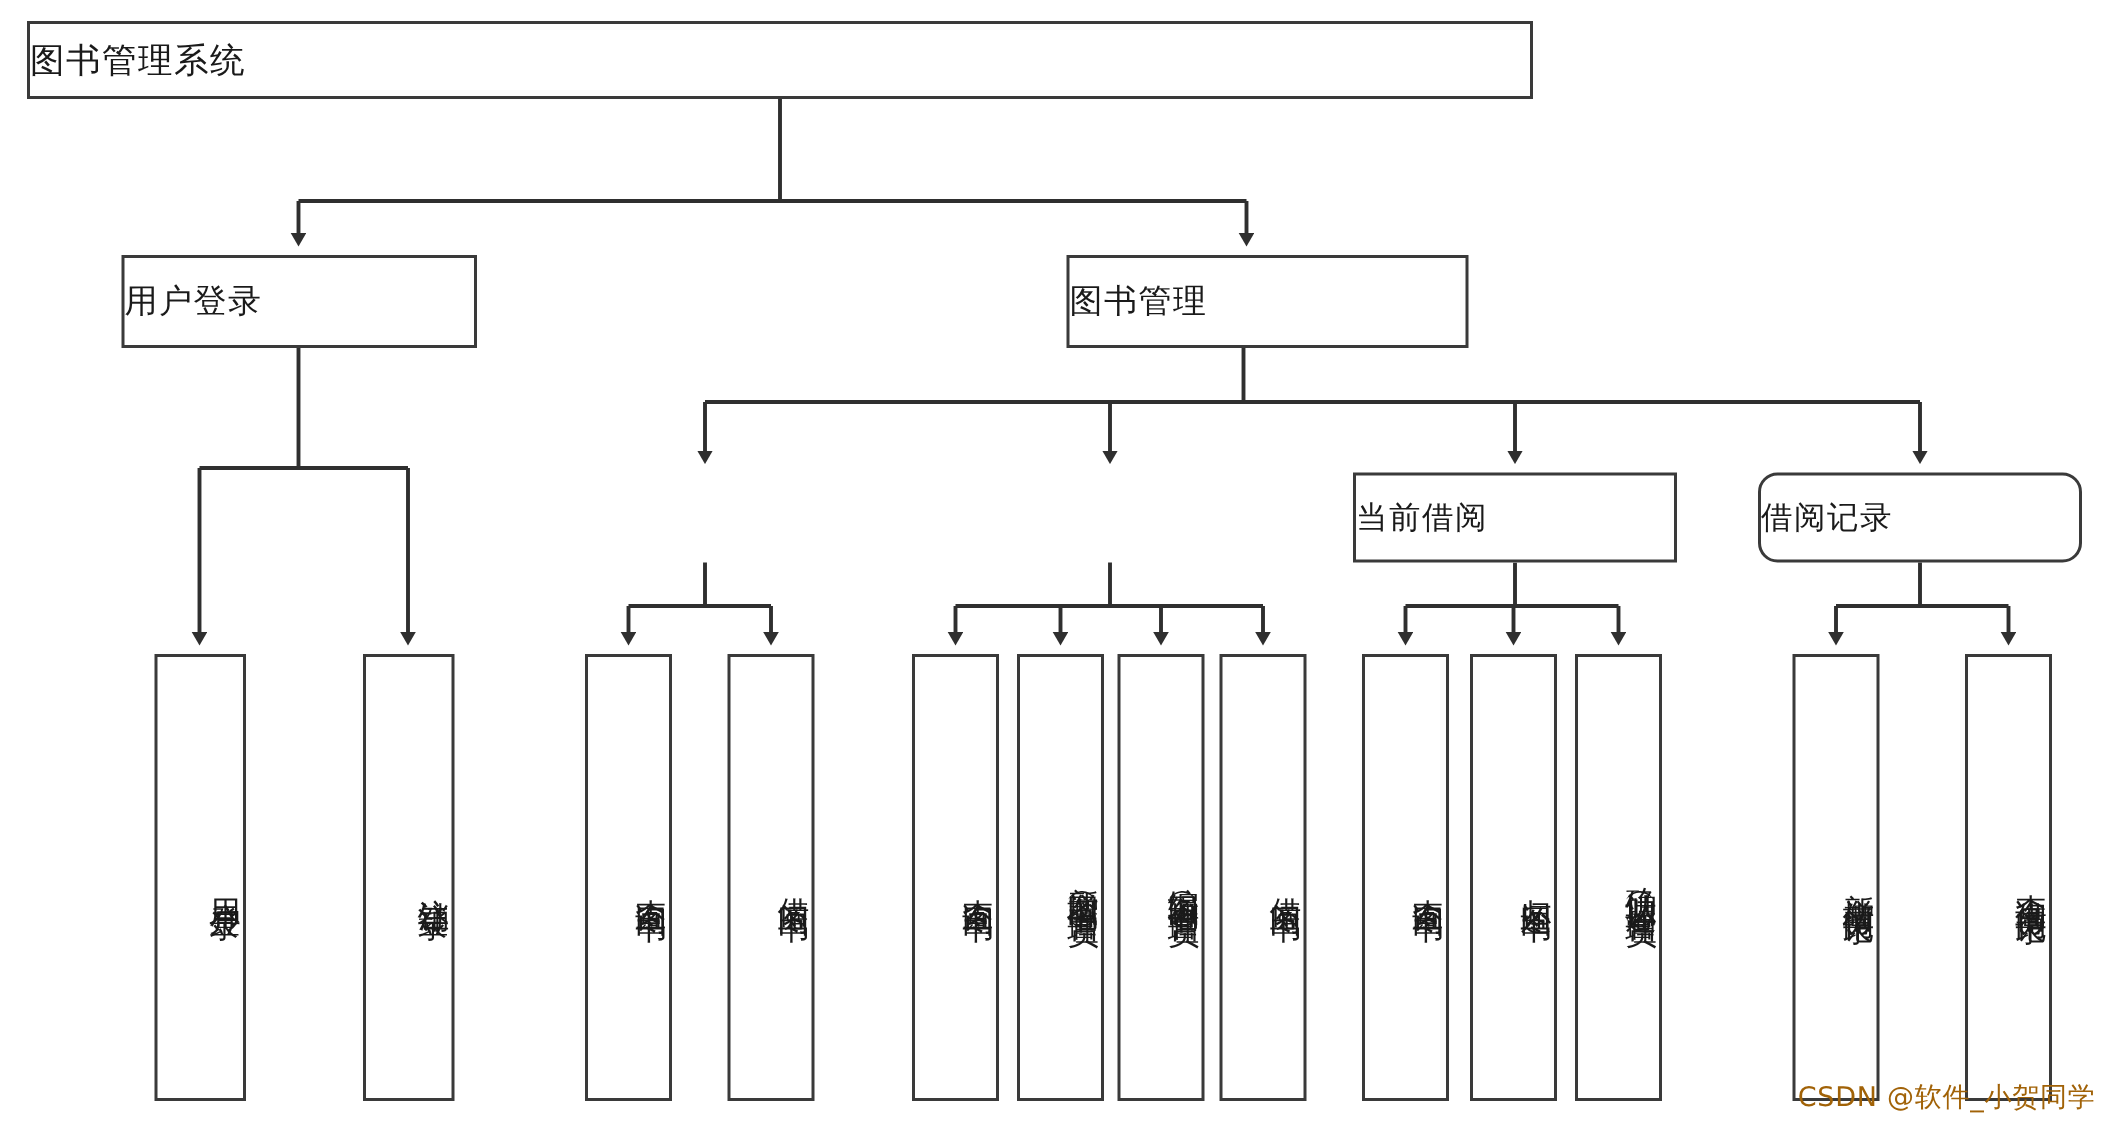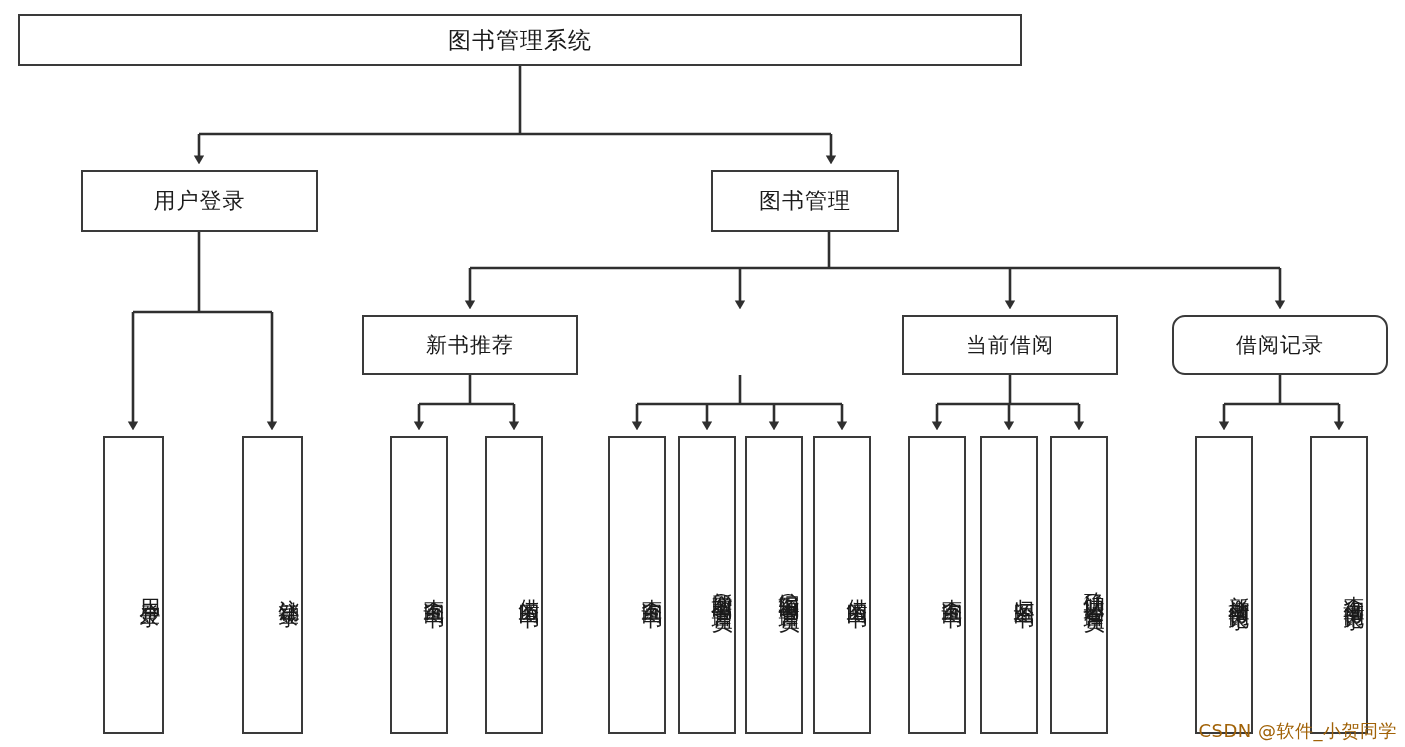--- a/index.html
+++ b/index.html
@@ -11,21 +11,21 @@
   #canvas{position:relative;width:1405px;height:747px;background:#ffffff;}
   #edges{position:absolute;left:0;top:0;width:1405px;height:747px;}
 
   .node{
     position:absolute;
     box-sizing:border-box;
     background:#ffffff;
     border:2px solid #3a3a3a;
     display:flex;
     align-items:center;
-    justify-content:center;
+    justify-content:flex-start;
     color:#1a1a1a;
     letter-spacing:1px;
   }
   .node.root{font-size:23px;}
   .node.lvl2{font-size:22px;}
   .node.lvl3{font-size:21px;}
 
   .node.leaf{
     writing-mode:vertical-rl;
     text-orientation:upright;
@@ -109,27 +109,24 @@
     </g>
   </svg>
 
   <div class="node root" style="left: 18px; top: 14px; width: 1004px; height: 52px;">
     <span class="lbl">图书管理系统</span>
   </div>
 
   <div class="node lvl2" style="left: 81px; top: 170px; width: 237px; height: 62px;">
     <span class="lbl">用户登录</span>
   </div>
-  <div class="node lvl2" style="left: 711px; top: 170px; width: 188px; height: 62px;">
+  <div class="node lvl2" style="left: 711px; top: 170px; width: 268px; height: 62px;">
     <span class="lbl">图书管理</span>
   </div>
 
-  <div class="node lvl3" style="left: 362px; top: 315px; width: 216px; height: 60px;">
-    <span class="lbl">新书推荐</span>
-  </div>
   <div class="node lvl3" style="left: 902px; top: 315px; width: 216px; height: 60px;">
     <span class="lbl">当前借阅</span>
   </div>
   <div class="node lvl3" style="left: 1172px; top: 315px; width: 216px; height: 60px; border-radius: 13px;">
     <span class="lbl">借阅记录</span>
   </div>
 
   <div class="node leaf" style="left: 103px; top: 436px; width: 61px; height: 298px;">
     <span class="lbl">用户登录</span>
   </div>

